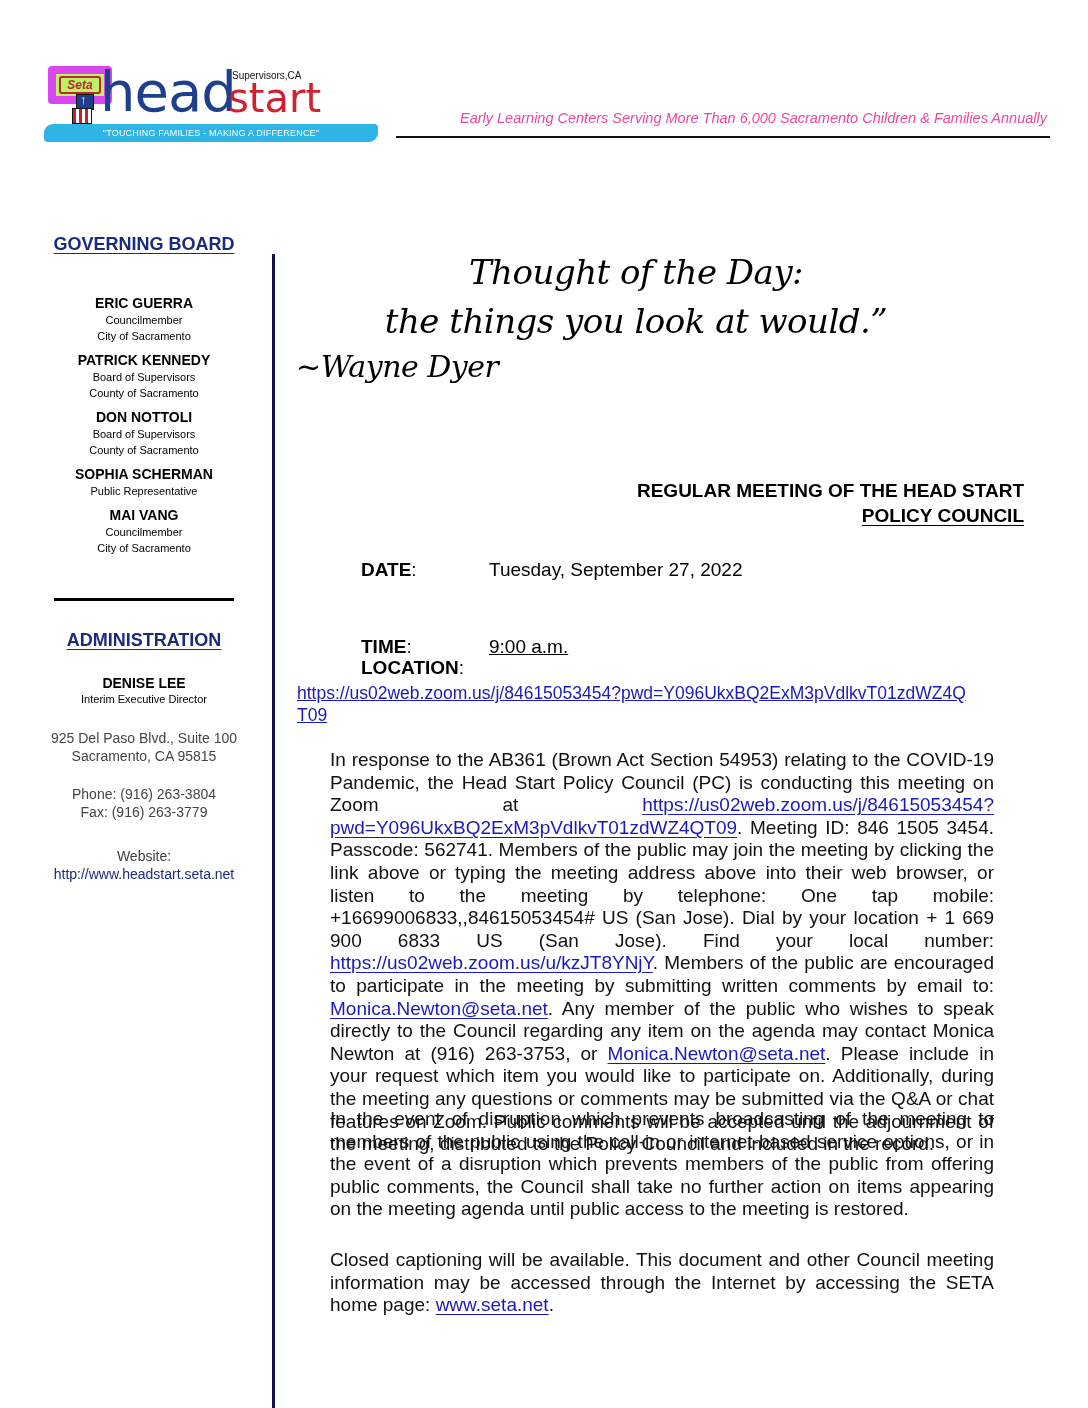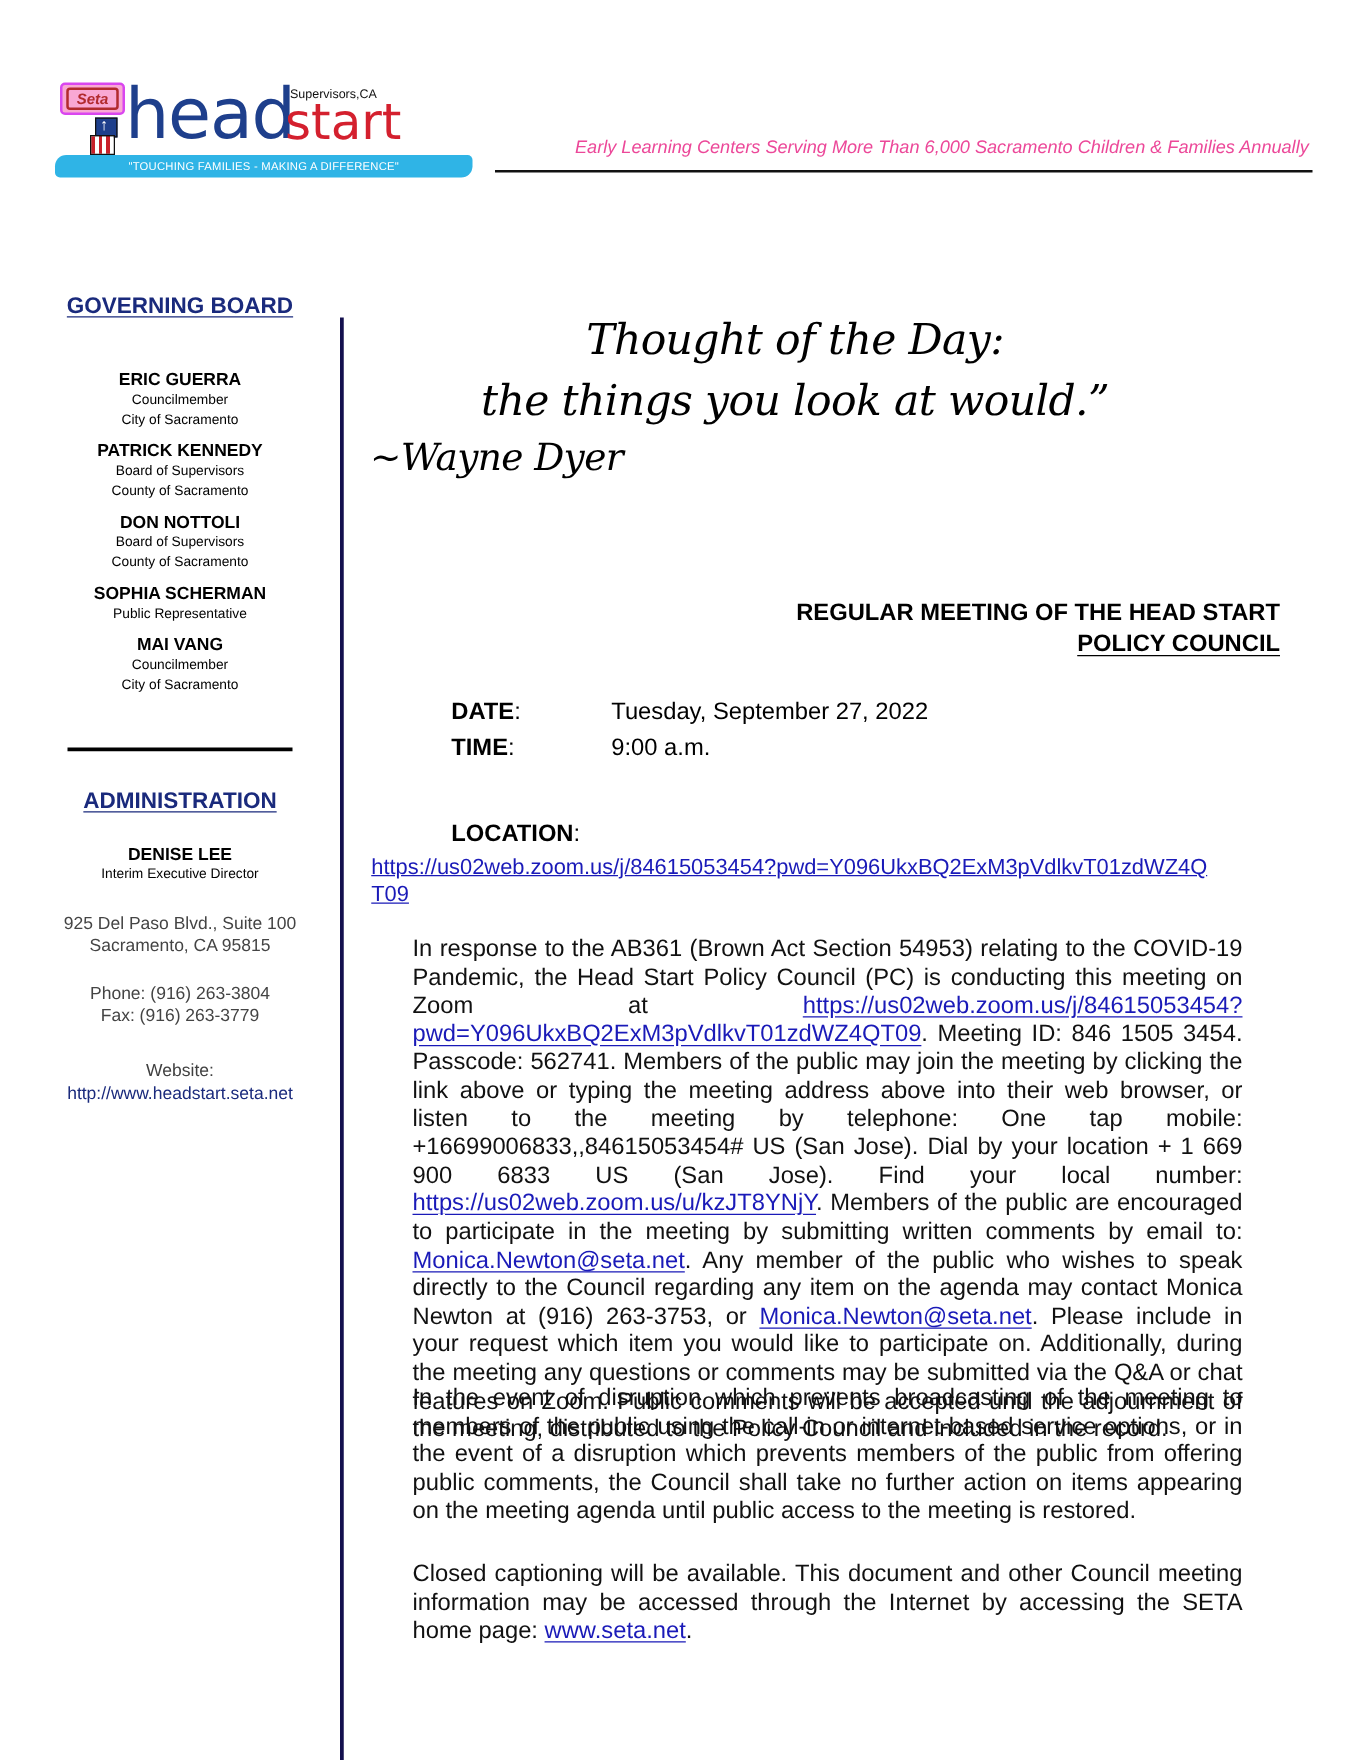--- a/index.html
+++ b/index.html
@@ -1,20 +1,20 @@
 <!DOCTYPE html>
 <html><head>
 <meta charset="utf-8">
 <style>
   html, body { margin: 0; padding: 0; background: #ffffff; }
   body { width: 1088px; height: 1408px; position: relative; overflow: hidden; font-family: "Liberation Sans", sans-serif; color: #000; }
 
   
   .logo { position: absolute; left: 44px; top: 62px; width: 336px; height: 84px; }
-  .logo .seta-box { position: absolute; left: 4px; top: 4px; width: 48px; height: 22px; border: 2px solid #d946ef; border-radius: 4px; background: #f9a8d4; }
+  .logo .seta-box { position: absolute; left: 4px; top: 4px; width: 48px; height: 22px; border: 8px solid #d946ef; border-radius: 4px; background: #bef264; }
   .logo .seta-box span { position: absolute; left: 3px; top: 2px; width: 38px; height: 14px; border: 2px solid #b22a2e; border-radius: 3px; font-size: 12px; font-weight: bold; color: #b22a2e; line-height: 14px; text-align: center; font-style: italic; }
   .logo .blocks { position: absolute; left: 28px; top: 32px; width: 22px; height: 28px; }
   .logo .block1 { position: absolute; left: 4px; top: 0; width: 16px; height: 14px; background: #1e3f8c; border: 1px solid #111; }
   .logo .block1::after { content: "\2191"; position: absolute; left: 3px; top: -3px; color: #fff; font-weight: bold; font-size: 13px; }
   .logo .block2 { position: absolute; left: 0; top: 14px; width: 18px; height: 14px; background: repeating-linear-gradient(90deg, #c8202a 0 3px, #fff 3px 6px); border: 1px solid #111; }
   .logo .head-word { position: absolute; left: 56px; top: 2px; font-size: 56px; color: #1e3f8c; font-family: "DejaVu Sans", sans-serif; letter-spacing: -1px; line-height: 56px; font-weight: normal; }
   .logo .start-word { position: absolute; left: 184px; top: 12px; font-size: 40px; color: #d4202e; font-family: "DejaVu Sans", sans-serif; line-height: 48px; }
   .logo .city { position: absolute; left: 188px; top: 8px; font-size: 10px; color: #111; }
   .logo .banner { position: absolute; left: 0; top: 62px; width: 334px; height: 18px; background: #2fb4e6; border-radius: 9px 4px 9px 4px; }
   .logo .banner span { display: block; text-align: center; color: #fff; font-size: 9px; line-height: 18px; letter-spacing: 0.2px; }
@@ -44,21 +44,21 @@
   .quote { position: absolute; left: 296px; top: 248px; width: 680px; font-family: "DejaVu Serif", serif; font-style: italic; text-align: center; font-size: 34px; line-height: 49px; letter-spacing: -0.5px; }
   .quote .author { text-align: left; padding-right: 14px; font-size: 30px; line-height: 42px; }
 
   .meeting-title { position: absolute; left: 296px; top: 478px; width: 728px; text-align: right; font-weight: bold; font-size: 19px; line-height: 25px; }
   .meeting-title .sub { text-decoration: underline; text-underline-offset: 3px; }
 
   .field { position: absolute; left: 361px; font-size: 19px; }
   .field .lbl { font-weight: bold; display: inline-block; width: 128px; }
   .field .lbl .colon { font-weight: normal; }
   .date-field { top: 559px; }
-  .time-field { top: 588px; }
+  .time-field { top: 636px; text-decoration: underline; }
   .loc-field { top: 657px; }
 
   .loc-link { position: absolute; left: 297px; top: 682px; width: 670px; font-size: 17.5px; line-height: 22px; color: #1a1ab8; text-decoration: underline; word-break: break-all; }
 
   .para { position: absolute; left: 297px; width: 664px; font-size: 19px; line-height: 22.6px; text-align: justify; text-decoration-thickness: 1px; text-underline-offset: 3px; color: #111; margin-left: 33px; }
   .para a { color: #1a1ab8; text-decoration: underline; }
   .para1 { top: 749px; }
   .para2 { top: 1108px; }
   .para3 { top: 1249px; }
 </style>

